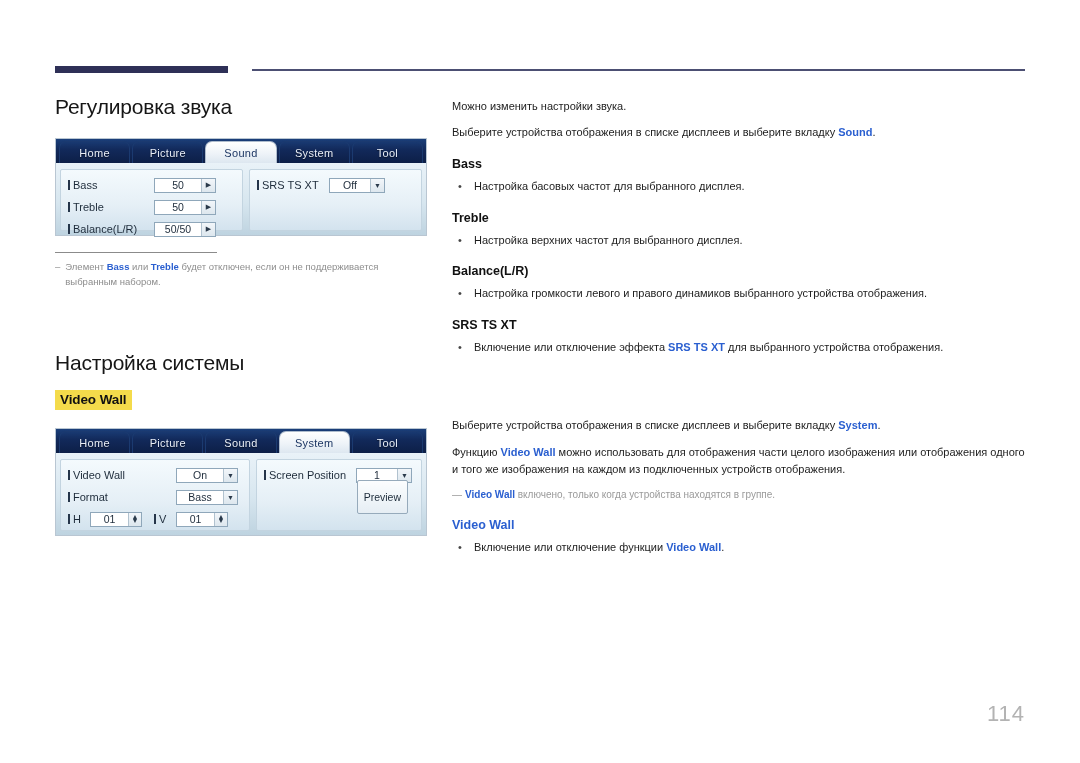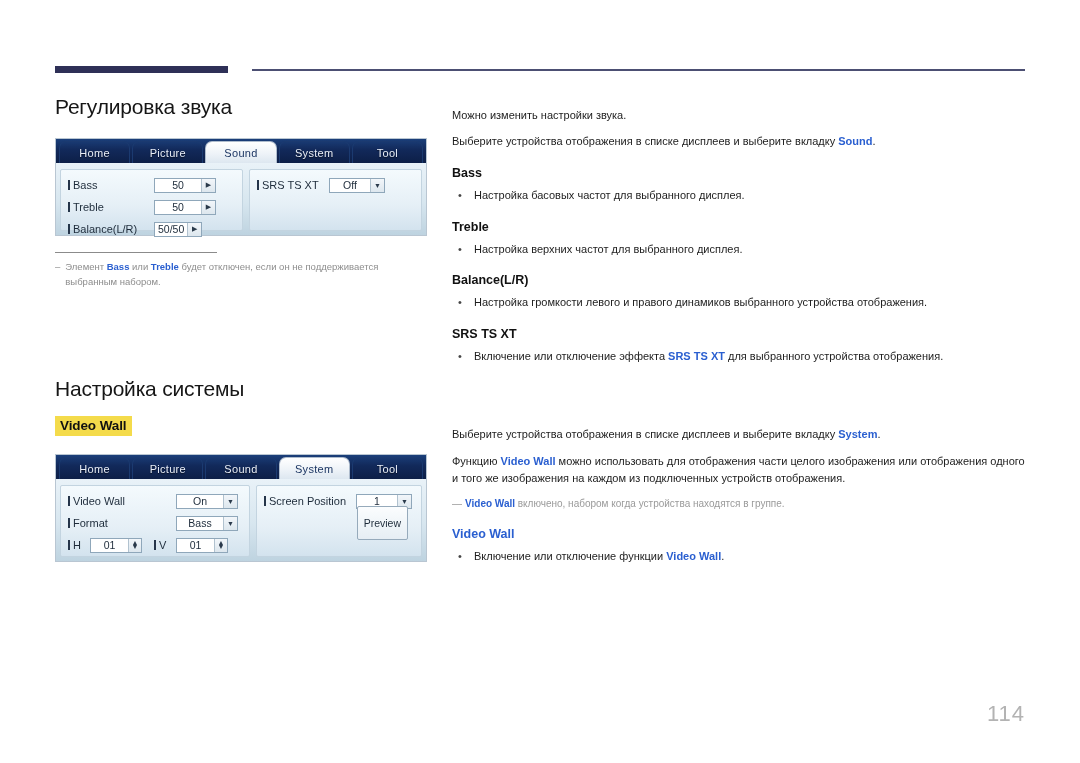--- a/index.html
+++ b/index.html
@@ -181,21 +181,21 @@
     color: #111111;
     font-size: 13.5px;
     font-weight: bold;
     padding: 2px 5px 3px 5px;
     letter-spacing: -0.1px;
   }
 
   
   .right-col {
     position: absolute;
-    left: 452px; top: 107px;
+    left: 452px; top: 98px;
     width: 575px;
   }
   .p {
     font-size: 11px;
     color: #1d1d1d;
     line-height: 1.55;
     margin: 0 0 10px 0;
   }
   .p.tight { margin-bottom: 9px; }
   .blue { color: #2a5fd0; font-weight: bold; }
@@ -275,21 +275,21 @@
         </div>
         <div class="ui-row">
           <span class="ui-label" style="width:86px">Treble</span>
           <span class="ui-field" style="width:62px">
             <span class="val">50</span>
             <span class="arrow">▶</span>
           </span>
         </div>
         <div class="ui-row">
           <span class="ui-label" style="width:86px">Balance(L/R)</span>
-          <span class="ui-field" style="width:48px">
+          <span class="ui-field" style="width:62px">
             <span class="val">50/50</span>
             <span class="arrow">▶</span>
           </span>
         </div>
       </div>
       <div class="ui-pane right">
         <div class="ui-row">
           <span class="ui-label" style="width:72px">SRS TS XT</span>
           <span class="ui-field" style="width:56px">
             <span class="val">Off</span>
@@ -301,21 +301,21 @@
   </div>
 
   <div class="note-wrap">
     <div class="note-rule"></div>
     <div class="note-line">
       <span class="note-dash">–</span>
       <span><span>Элемент </span><b>Bass</b><span> или </span><b>Treble</b><span> будет отключен, если он не поддерживается выбранным набором.</span></span>
     </div>
   </div>
 
-  <div style="margin-top:88px">
+  <div style="margin-top:62px">
     <h1 class="h1 sys">Настройка системы</h1>
     <div style="margin:-4px 0 18px 0;">
       <span class="badge-vw">Video Wall</span>
     </div>
 
     <div class="ui-mock">
       <div class="ui-tabs">
         <div class="ui-tab">Home</div>
         <div class="ui-tab">Picture</div>
         <div class="ui-tab">Sound</div>
@@ -401,21 +401,21 @@
   <div class="bullet">
     <span class="dot">•</span>
     <span><span>Включение или отключение эффекта </span><span class="blue">SRS TS XT</span><span> для выбранного устройства отображения.</span></span>
   </div>
 
   <div style="margin-top:62px">
     <p class="p"><span>Выберите устройства отображения в списке дисплеев и выберите вкладку </span><span class="blue">System</span><span>.</span></p>
     <p class="p tight"><span>Функцию </span><span class="blue">Video Wall</span><span> можно использовать для отображения части целого изображения или отображения одного и того же изображения на каждом из подключенных устройств отображения.</span></p>
     <div class="gray-note">
       <span class="dashes">—</span>
-      <span><b>Video Wall</b><span> включено, набором когда устройства находятся в группе.</span></span>
+      <span><b>Video Wall</b><span> включено, только когда устройства находятся в группе.</span></span>
     </div>
 
     <h3 class="h3 blue-head">Video Wall</h3>
     <div class="bullet">
       <span class="dot">•</span>
       <span><span>Включение или отключение функции </span><span class="blue">Video Wall</span><span>.</span></span>
     </div>
   </div>
 </div>
 

